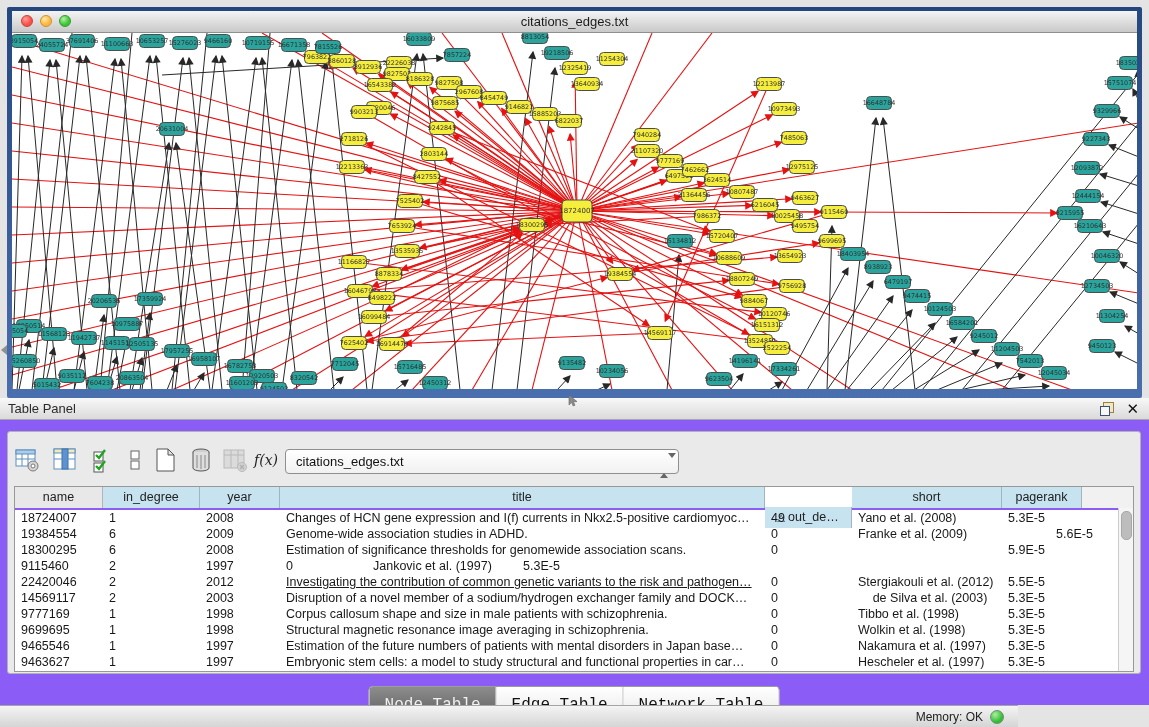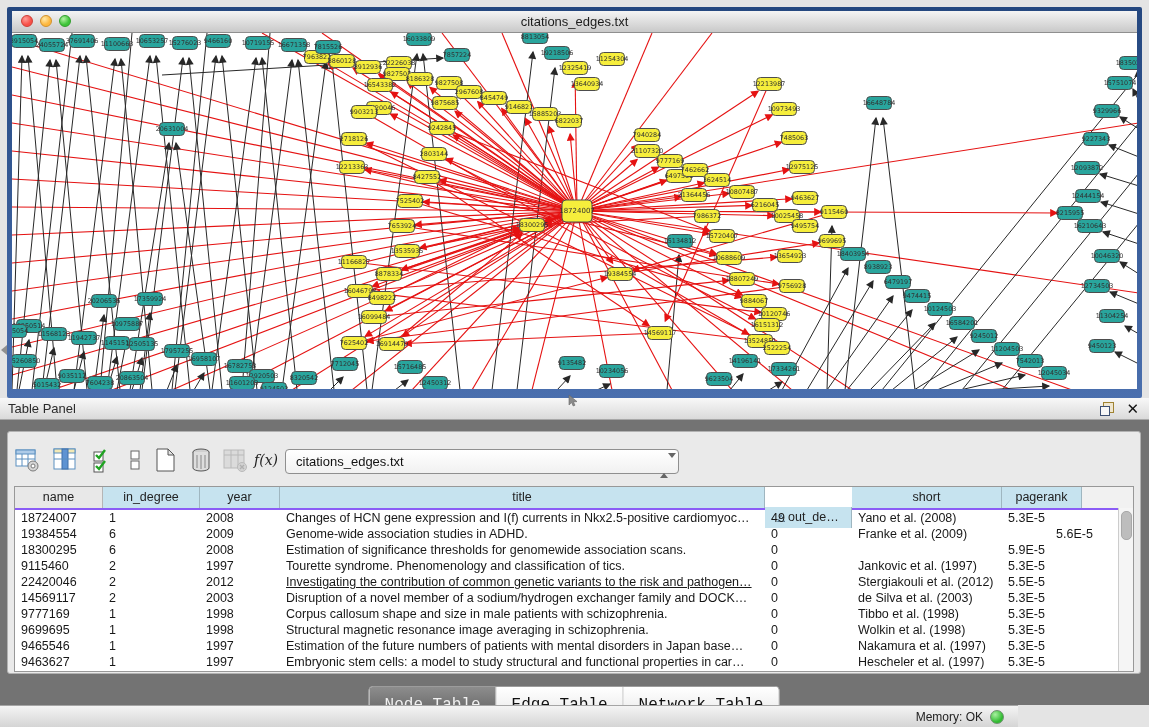--- a/index.html
+++ b/index.html
@@ -36,21 +36,21 @@
     border-bottom:1px solid #a8a8a8;
     display:flex;align-items:center;font-size:13px;color:#2b2b2b;
   }
   .tp-head .tp-title{margin-left:8px;}
   .tp-head .tp-icons{margin-left:auto;margin-right:10px;display:flex;align-items:center;gap:12px;}
   .float-ic{position:relative;width:14px;height:14px;}
   .float-ic .sq1{position:absolute;right:0;top:0;width:9px;height:9px;border:1px solid #a08332;background:#efe6cf;}
   .float-ic .sq2{position:absolute;left:0;bottom:0;width:8px;height:8px;border:1px solid #3c4f72;background:#f7f7f7;}
   .close-x{font-size:15px;font-weight:bold;color:#111;line-height:14px;}
   .tp-body{
-    position:absolute;left:0;top:420px;width:1149px;height:285px;background:#737373;
+    position:absolute;left:0;top:420px;width:1149px;height:285px;background:#8b5cf6;
   }
   .tp-box{
     position:absolute;left:7px;top:11px;width:1134px;height:243px;box-sizing:border-box;
     border:1px solid #b2b2b2;border-radius:3px;background:#eaeaea;
   }
   .toolbar{position:absolute;left:0;top:0;width:100%;height:50px;}
   .tb-ic{position:absolute;top:15px;width:26px;height:26px;}
   .dropdown{
     position:absolute;left:277px;top:17px;width:394px;height:25px;box-sizing:border-box;
     border:1px solid #8f8f8f;border-radius:4px;
@@ -972,41 +972,40 @@
             <div class="td" style="width: 80px;">2008</div>
             <div class="td" style="width: 485px;">Estimation of significance thresholds for genomewide association scans.</div>
             <div class="td" style="width: 87px;">0</div>
             <div class="td" style="width: 150px; margin-top: 33px;">Dudbridge et al. (2008)</div>
             <div class="td" style="width: 80px;">5.9E-5</div>
           </div>
           <div class="tr">
             <div class="td" style="width: 88px;">9115460</div>
             <div class="td" style="width: 97px;">2</div>
             <div class="td" style="width: 80px;">1997</div>
-            <div class="td" style="width: 485px;">Tourette syndrome. Phenomenology and classification of tics.</div>
             <div class="td" style="width: 87px;">0</div>
             <div class="td" style="width: 150px;">Jankovic et al. (1997)</div>
             <div class="td" style="width: 80px;">5.3E-5</div>
           </div>
           <div class="tr">
             <div class="td" style="width: 88px;">22420046</div>
             <div class="td" style="width: 97px;">2</div>
             <div class="td" style="width: 80px;">2012</div>
             <div class="td" style="width: 485px; text-decoration: underline;">Investigating the contribution of common genetic variants to the risk and pathogen…</div>
             <div class="td" style="width: 87px;">0</div>
             <div class="td" style="width: 150px;">Stergiakouli et al. (2012)</div>
             <div class="td" style="width: 80px;">5.5E-5</div>
           </div>
           <div class="tr">
             <div class="td" style="width: 88px;">14569117</div>
             <div class="td" style="width: 97px;">2</div>
             <div class="td" style="width: 80px;">2003</div>
             <div class="td" style="width: 485px;">Disruption of a novel member of a sodium/hydrogen exchanger family and DOCK…</div>
             <div class="td" style="width: 87px;">0</div>
-            <div class="td" style="width: 150px;">de Silva et al. (2003)</div>
+            <div class="td" style="width: 150px; text-align: center;">de Silva et al. (2003)</div>
             <div class="td" style="width: 80px;">5.3E-5</div>
           </div>
           <div class="tr">
             <div class="td" style="width: 88px;">9777169</div>
             <div class="td" style="width: 97px;">1</div>
             <div class="td" style="width: 80px;">1998</div>
             <div class="td" style="width: 485px;">Corpus callosum shape and size in male patients with schizophrenia.</div>
             <div class="td" style="width: 87px;">0</div>
             <div class="td" style="width: 150px;">Tibbo et al. (1998)</div>
             <div class="td" style="width: 80px;">5.3E-5</div>

